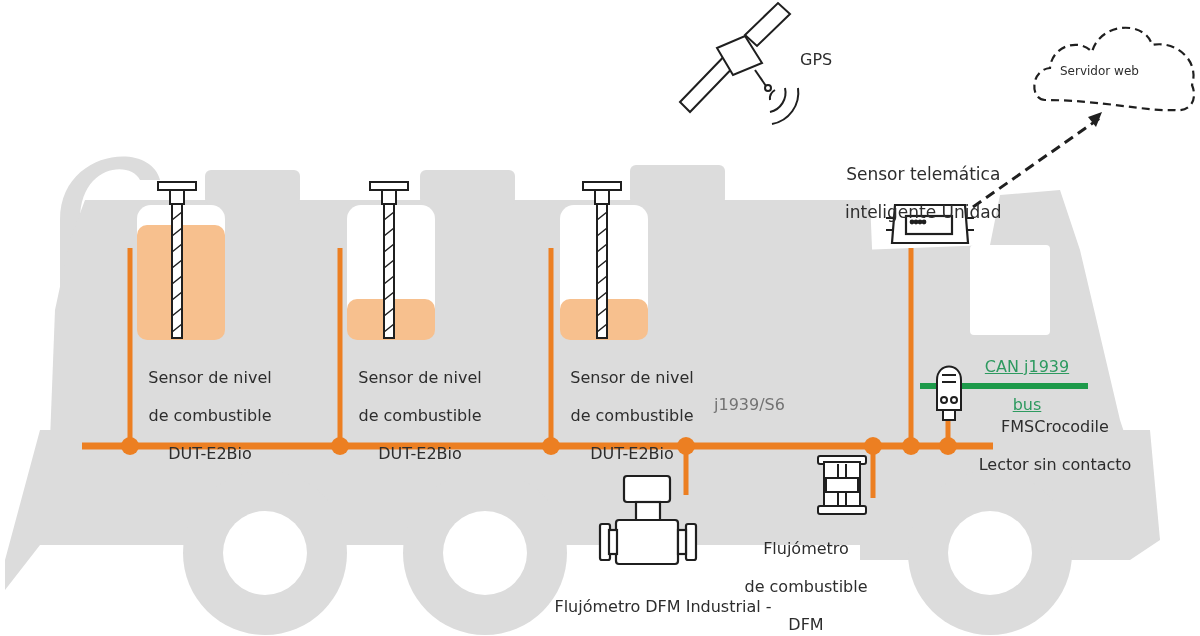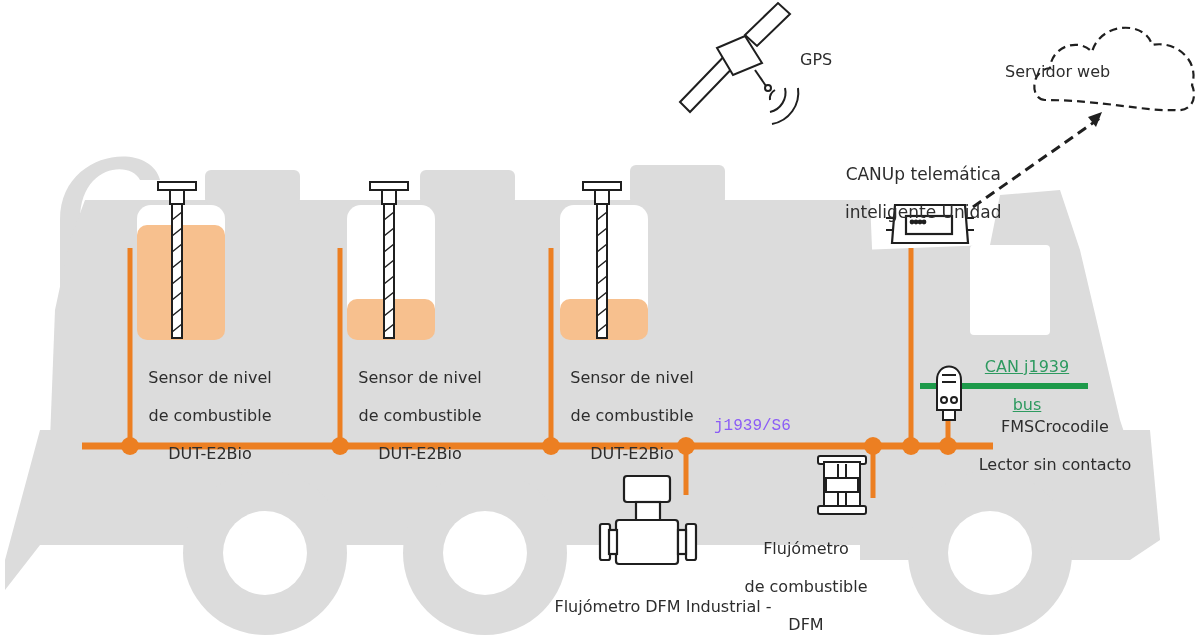--- a/index.html
+++ b/index.html
@@ -148,44 +148,44 @@
     <rect x="636" y="502" width="24" height="20"></rect>
     <rect x="616" y="520" width="62" height="44" rx="3"></rect>
     <rect x="600" y="524" width="10" height="36" rx="2"></rect>
       <rect x="609" y="530" width="8" height="24"></rect>
     <rect x="686" y="524" width="10" height="36" rx="2"></rect>
       <rect x="678" y="530" width="8" height="24"></rect>
   </g>
 </svg>
 
 <div class="lbl" style="left:800px; top:50px; font-size:16px;">GPS</div>
-<div class="lbl" style="left:1005px; top:62px; font-size:16px;">Servidor web</div>
+<div class="lbl" style="left:1060px; top:62px; font-size:12px;">Servidor web</div>
 
 <div class="lbl" style="left:845px; top:146px; font-size:17px;">
-  <span>CANUp telemática</span>
+  <span>Sensor telemática</span>
   <span>inteligente Unidad</span>
 </div>
 
 <div class="lbl" style="left:140px; top:349px; width:140px;">
   <span>Sensor de nivel</span>
   <span>de combustible</span>
   <span>DUT-E2Bio</span>
 </div>
 <div class="lbl" style="left:350px; top:349px; width:140px;">
   <span>Sensor de nivel</span>
   <span>de combustible</span>
   <span>DUT-E2Bio</span>
 </div>
 <div class="lbl" style="left:562px; top:349px; width:140px;">
   <span>Sensor de nivel</span>
   <span>de combustible</span>
   <span>DUT-E2Bio</span>
 </div>
 
-<div class="lbl" style="left:714px; top:417px; color:#8b5cf6;font-family:Liberation Mono, monospace;">j1939/S6</div>
+<div class="lbl" style="left:714px; top:395px; color:#737373;">j1939/S6</div>
 
 <div class="lbl" style="left:972px; top:338px; color:#2e9a60; width:110px;text-decoration:underline;">
   <span>CAN j1939</span>
   <span>bus</span>
 </div>
 
 <div class="lbl" style="left:970px; top:398px; width:170px;">
   <span>FMSCrocodile</span>
   <span>Lector sin contacto</span>
 </div>

